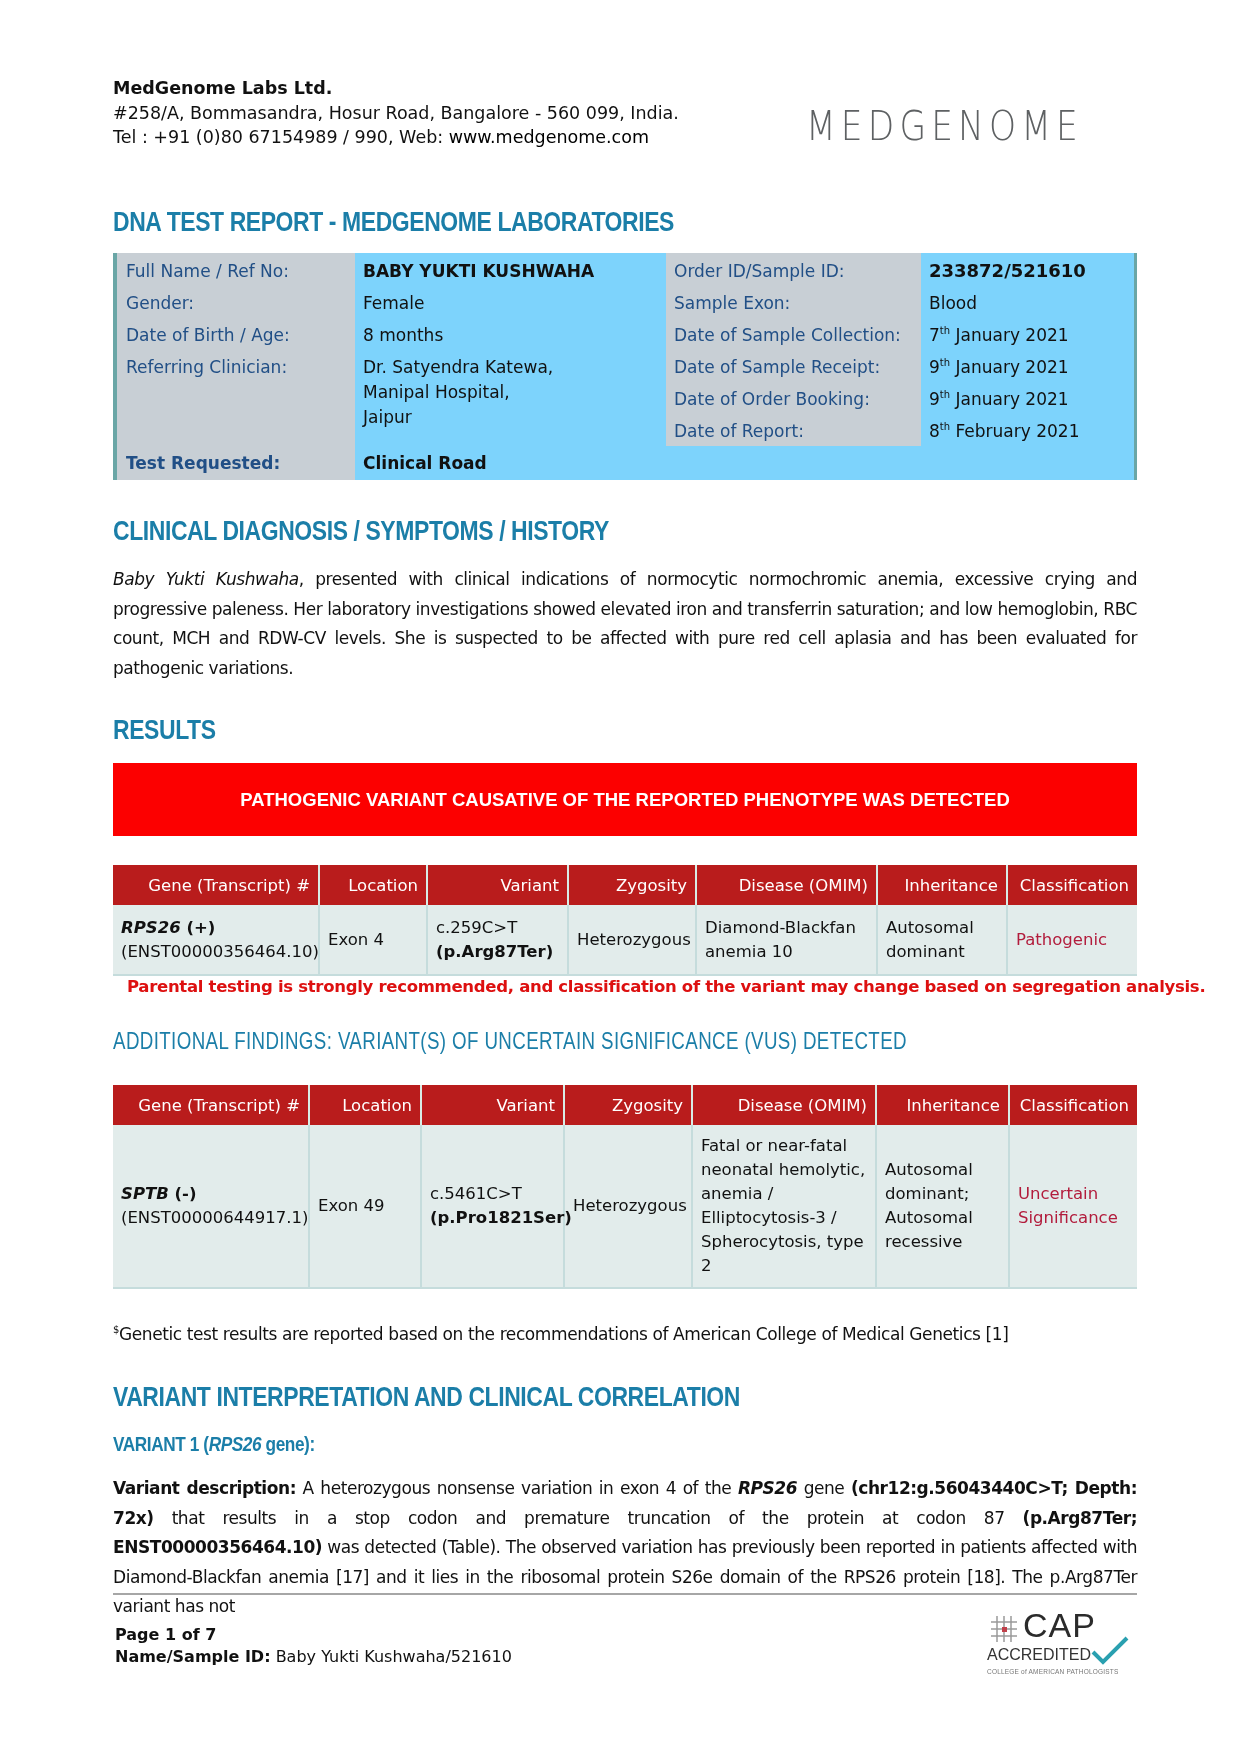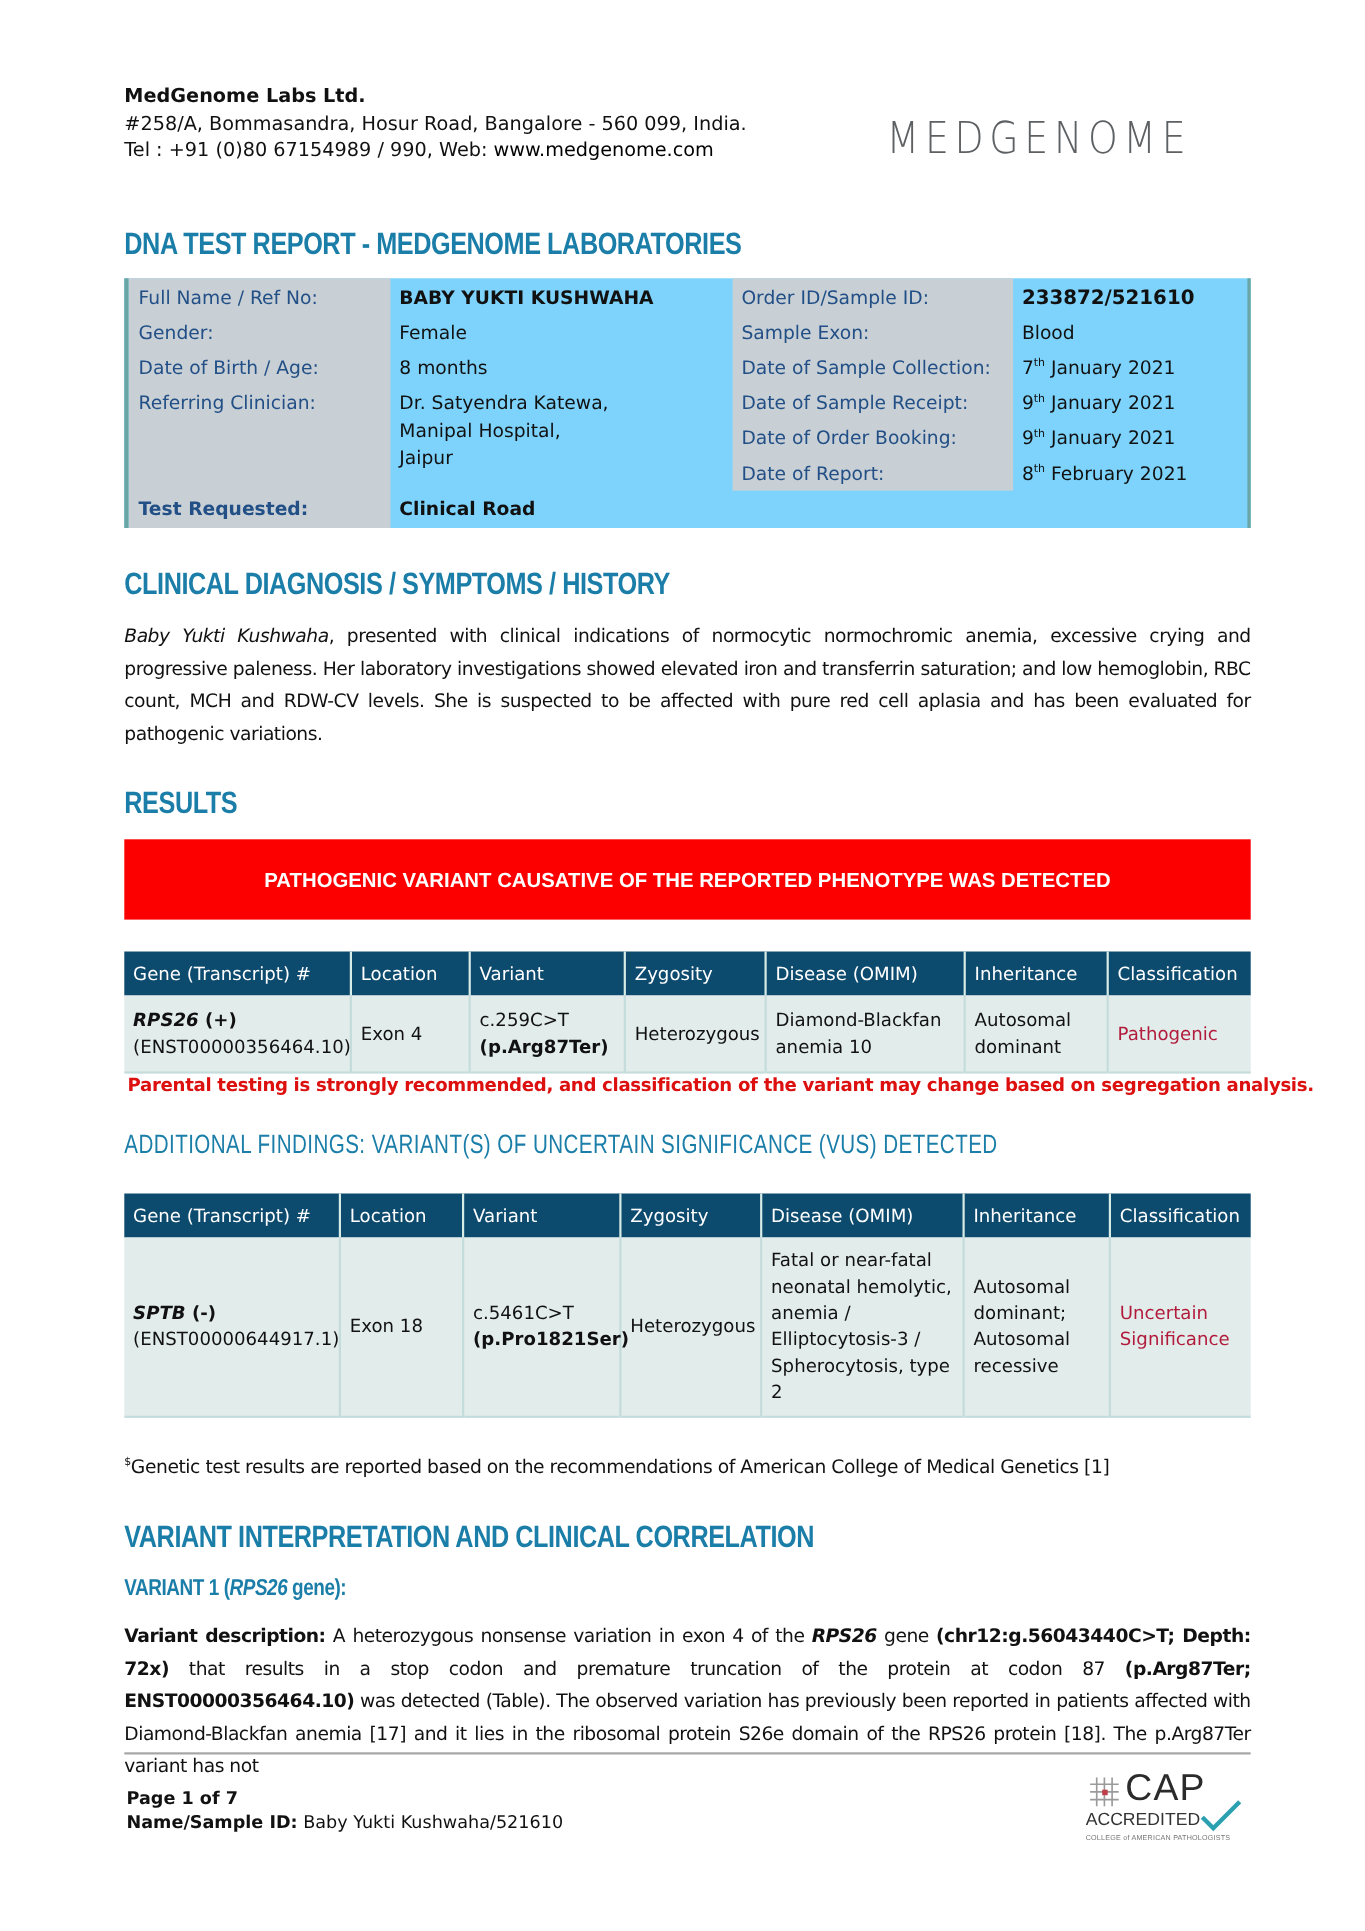--- a/index.html
+++ b/index.html
@@ -32,21 +32,21 @@
 
   
   .para { font-family: "DejaVu Sans", sans-serif; font-size: 17px; line-height: 29.5px; color: #111; text-align: justify; letter-spacing: -0.45px; word-spacing: 0px; }
   .para i { font-style: italic; }
 
   
   .banner { left: 113px; top: 763px; width: 1024px; height: 73px; background: #fc0000; display: flex; align-items: center; justify-content: center; color: #fff; font-family: "Liberation Sans", sans-serif; font-weight: bold; font-size: 18.5px; letter-spacing: 0px; }
 
   
   table.vt { position: absolute; border-collapse: collapse; font-family: "DejaVu Sans", sans-serif; font-size: 16.5px; color: #111; table-layout: fixed; }
-  table.vt th { background: #0c4a6e; color: #fff; font-weight: normal; text-align: left; padding: 0 8px; border-right: 2px solid #d8ece6; height: 40px; white-space: nowrap; }
+  table.vt th { background: #b91c1c; color: #fff; font-weight: normal; text-align: right; padding: 0 8px; border-right: 2px solid #d8ece6; height: 40px; white-space: nowrap; }
   table.vt th:last-child { border-right: none; }
   table.vt td { background: #e2eceb; border-right: 2px solid #c5dcdc; padding: 4px 8px; vertical-align: middle; line-height: 24px; }
   table.vt td:last-child { border-right: none; }
   table.vt tr.data { border-bottom: 2px solid #c5dcdc; }
   table.vt .cls { color: #b21c3c; }
   table.vt b { font-weight: bold; }
 
   .warn { font-family: "DejaVu Sans", sans-serif; font-weight: bold; color: #dd1010; font-size: 16.5px; white-space: nowrap; letter-spacing: -0.3px; }
 
   .footnote { font-family: "DejaVu Sans", sans-serif; font-size: 17px; color: #111; white-space: nowrap; letter-spacing: -0.4px; }
@@ -150,21 +150,21 @@
     <td>Exon 4</td>
     <td><span>c.259C&gt;T</span><br><b>(p.Arg87Ter)</b></td>
     <td>Heterozygous</td>
     <td>Diamond-Blackfan anemia 10</td>
     <td>Autosomal dominant</td>
     <td class="cls">Pathogenic</td>
   </tr>
 </tbody>
   </table>
 
-<div class="abs warn" style="left:116px; top:977px;">Parental testing is strongly recommended, and classification of the variant may change based on segregation analysis.</div>
+<div class="abs warn" style="left:127px; top:977px;">Parental testing is strongly recommended, and classification of the variant may change based on segregation analysis.</div>
 
 <div class="abs h-sub" style="left:113px; top:1027px;">ADDITIONAL FINDINGS: VARIANT(S) OF UNCERTAIN SIGNIFICANCE (VUS) DETECTED</div>
 
 <table class="vt" style="left:113px; top:1085px; width:1024px;">
   <colgroup>
     <col style="width:196px">
       <col style="width:112px">
       <col style="width:143px">
       <col style="width:128px">
       <col style="width:184px">
@@ -176,21 +176,21 @@
     <th>Gene (Transcript) #</th>
     <th>Location</th>
     <th>Variant</th>
     <th>Zygosity</th>
     <th>Disease (OMIM)</th>
     <th>Inheritance</th>
     <th>Classification</th>
   </tr>
   <tr class="data" style="height:163px;">
     <td><b><i>SPTB</i></b><b> (-)</b><br><span>(ENST00000644917.1)</span></td>
-    <td>Exon 18</td>
+    <td>Exon 49</td>
     <td><span>c.5461C&gt;T</span><br><b>(p.Pro1821Ser)</b></td>
     <td>Heterozygous</td>
     <td>Fatal or near-fatal neonatal hemolytic, anemia / Elliptocytosis-3 / Spherocytosis, type 2</td>
     <td>Autosomal dominant; Autosomal recessive</td>
     <td class="cls">Uncertain Significance</td>
   </tr>
 </tbody>
   </table>
 
 <div class="abs footnote" style="left:113px; top:1324px;"><sup>$</sup><span>Genetic test results are reported based on the recommendations of American College of Medical Genetics [1]</span></div>

